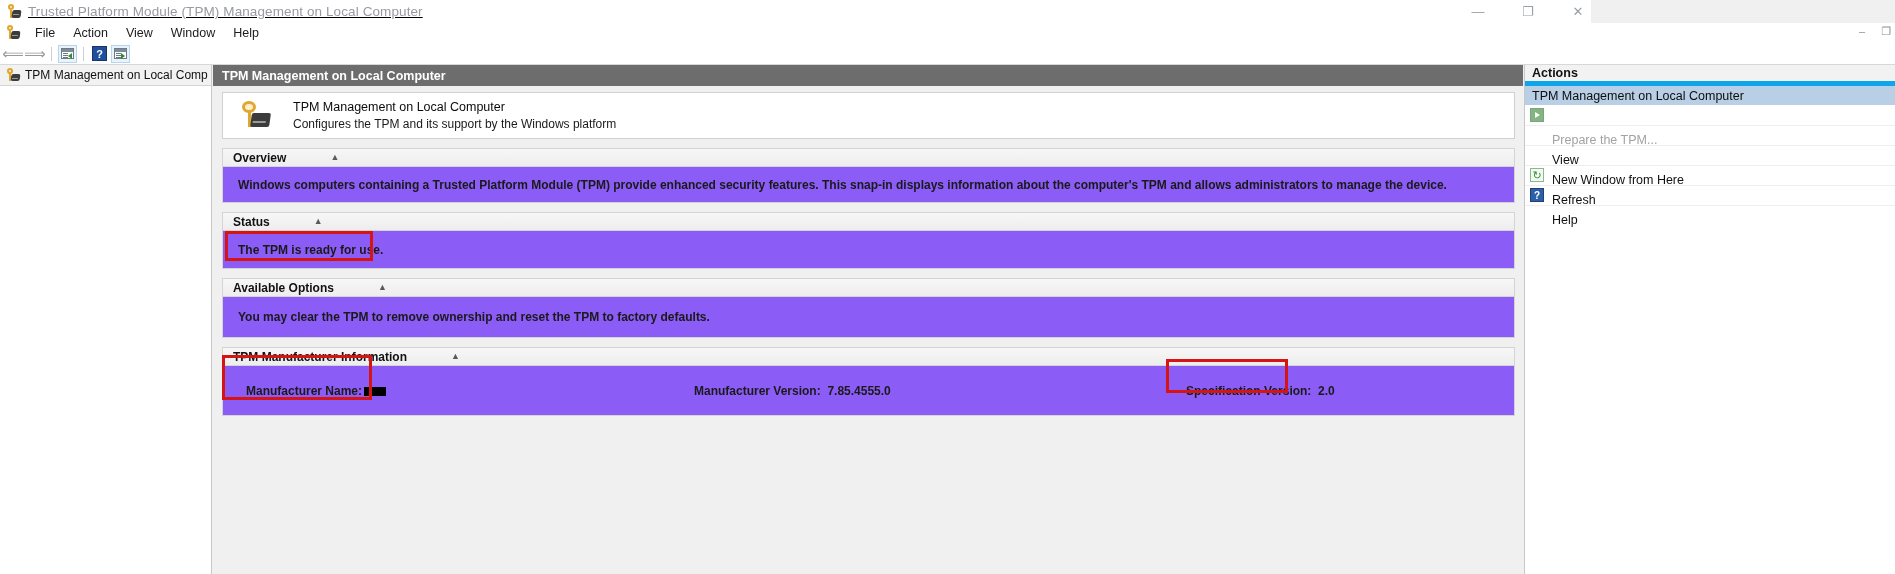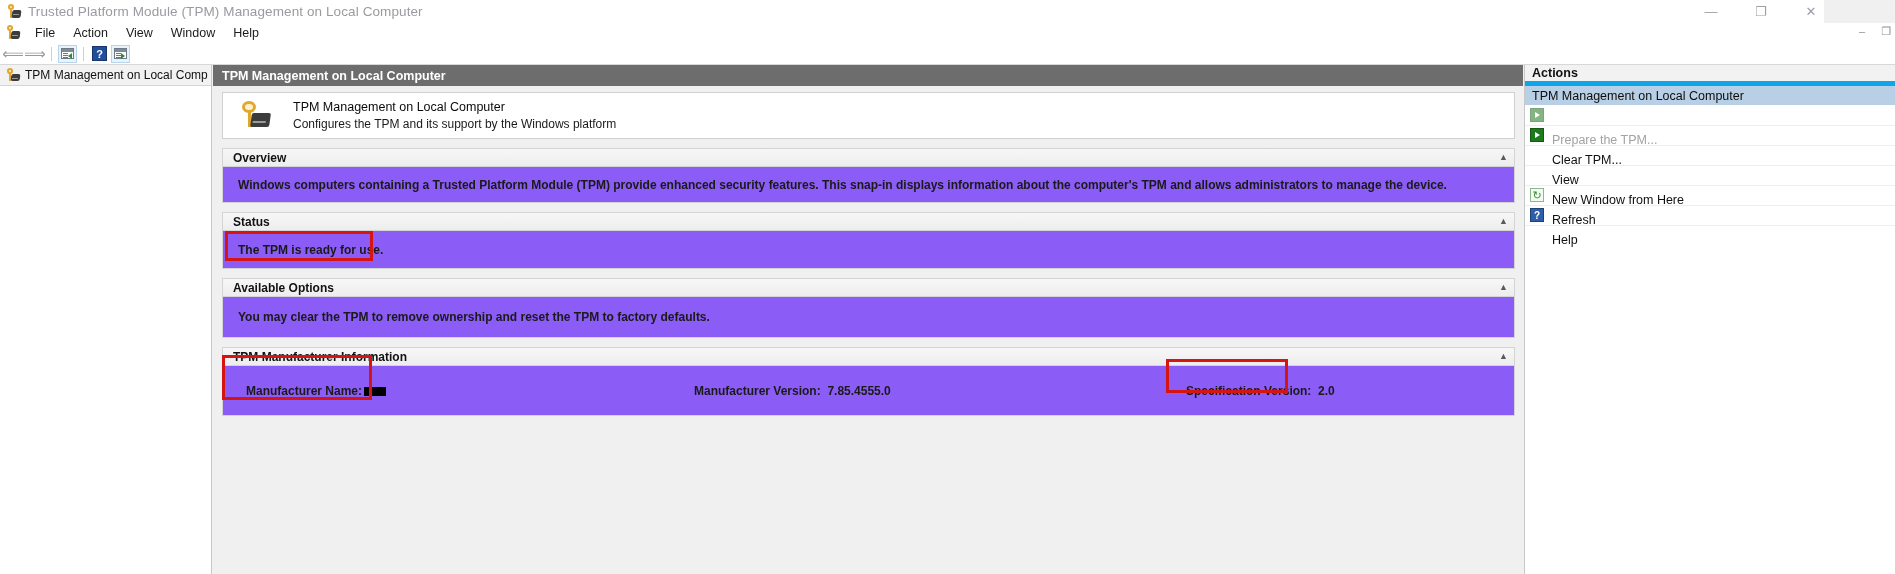--- a/index.html
+++ b/index.html
@@ -13,23 +13,23 @@
   #app {
     position: relative;
     width: 1895px;
     height: 574px;
     background: #f0f0f0;
   }
 
   
   .titlebar {
     position: absolute; left: 0; top: 0;
-    width: 1824px; height: 23px;
+    width: 1591px; height: 23px;
     background: #ffffff;
-    display: flex; align-items: center;
+    display: flex; align-items: center; text-decoration: underline;
   }
   .titlebar-icon {
     width: 16px; height: 16px; margin-left: 5px; margin-right: 7px;
     position: relative; flex: none;
   }
   .titlebar-text {
     font-size: 13.5px; color: #999ba0; letter-spacing: .1px;
     white-space: nowrap;
   }
   .win-buttons {
@@ -145,22 +145,23 @@
   .hero-icon { width: 34px; height: 30px; position: relative; margin-right: 22px; flex: none; }
   .hero-lines { line-height: 1.45; }
   .hero-title { font-size: 12.5px; color: #0a0a0a; }
   .hero-sub { font-size: 12px; color: #1a1a1a; }
 
   .section { margin-top: 9px; }
   .section-head {
     height: 19px;
     background: linear-gradient(to bottom, #f7f7f7 0%, #ededed 100%);
     border: 1px solid #d4d4d4;
-    display: flex; align-items: center; justify-content: space-between;
+    display: flex; align-items: center; 
     padding: 0 6px 0 10px;
+    gap: 44px;
   }
   .section-head .st { font-size: 12px; font-weight: bold; color: #121212; }
   .chev { font-size: 9px; color: #5a5a5a; line-height: 1; }
   .section-body {
     background: #8b5cf6; border: 1px solid #d4d4d4; border-top: none;
     font-size: 12px; color: #1a1a1a;
     display: flex; align-items: center; font-weight: bold;
   }
   .sb-overview { height: 36px; padding-left: 15px; }
   .sb-status   { height: 38px; padding-left: 15px; }
@@ -406,26 +407,20 @@
       <div class="actions-header">Actions</div>
       <div class="actions-group-title">TPM Management on Local Computer</div>
 
       <div class="action-row disabled">
         <span class="act-icon">
             <span class="green-arrow dim"></span>
           </span>
         <span class="act-label">Prepare the TPM...</span>
       </div>
 
-      <div class="action-row">
-        <span class="act-icon">
-            <span class="green-arrow"></span>
-          </span>
-        <span class="act-label">Clear TPM...</span>
-      </div>
 
       <div class="action-row">
         <span class="act-icon empty"></span>
         <span class="act-label">View</span>
       </div>
 
       <div class="action-row">
         <span class="act-icon empty"></span>
         <span class="act-label">New Window from Here</span>
       </div>

